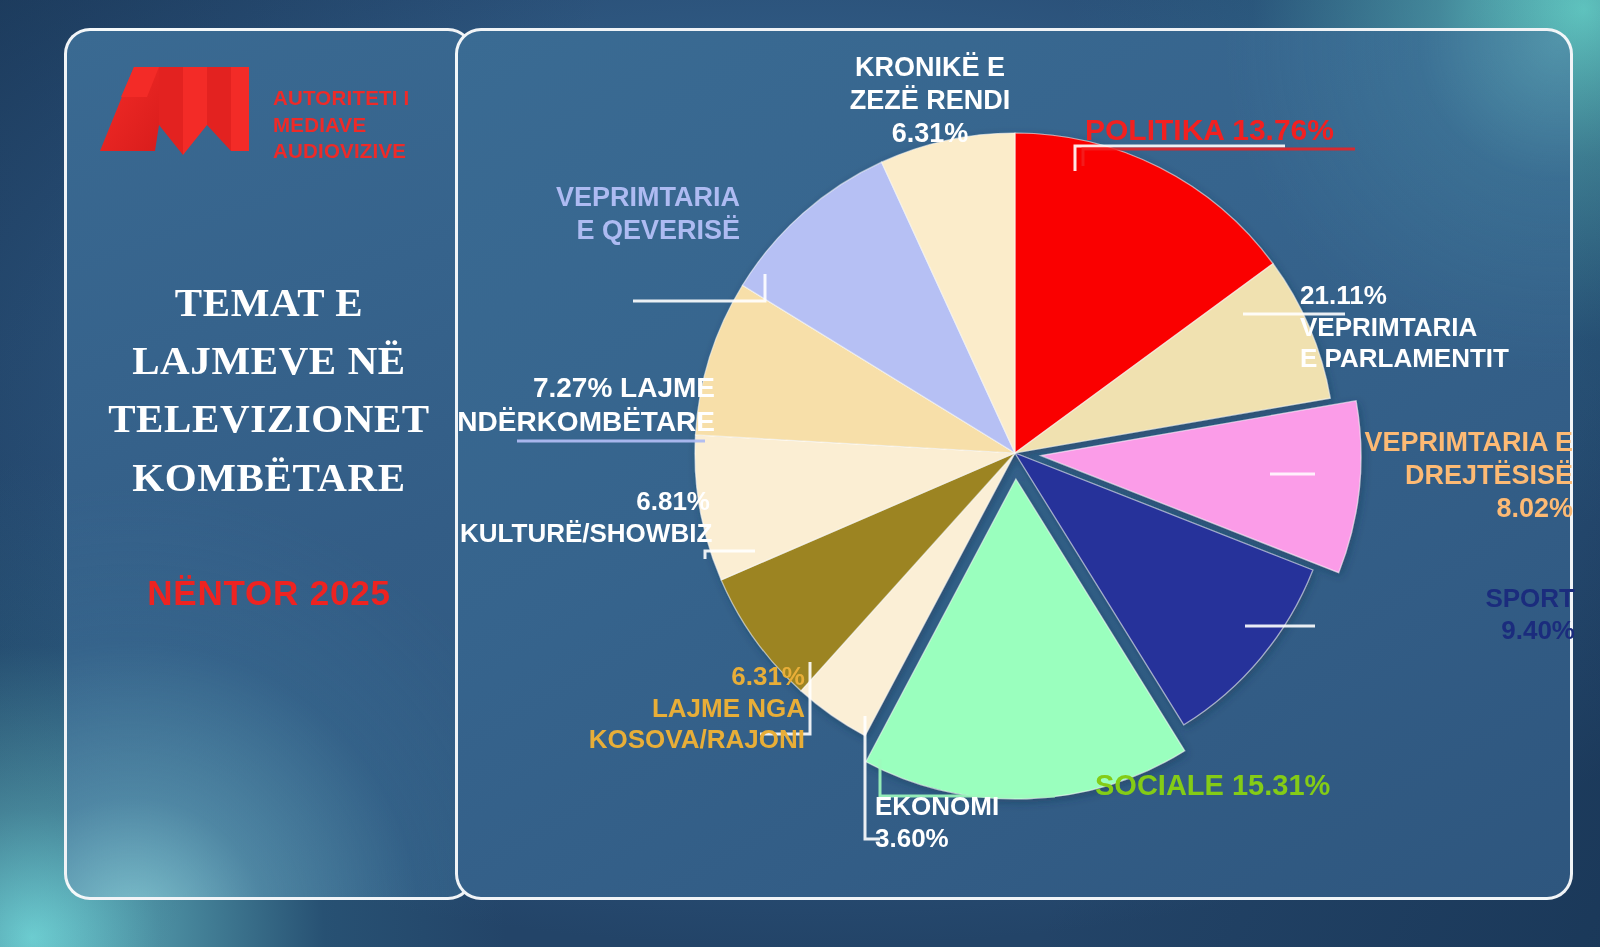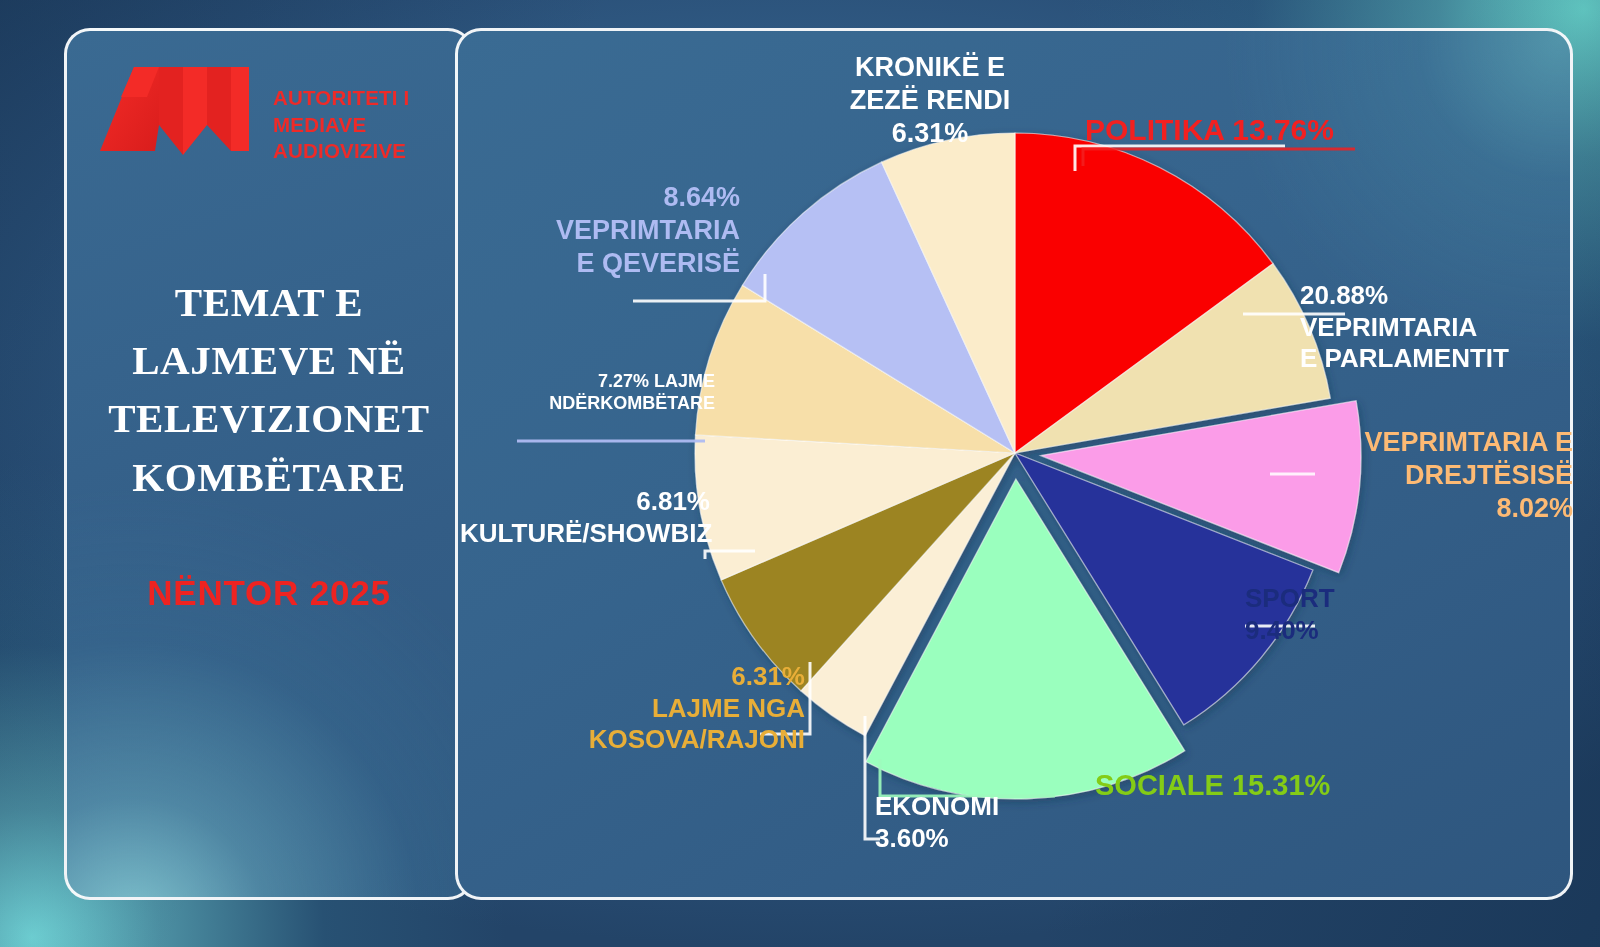--- a/index.html
+++ b/index.html
@@ -156,51 +156,50 @@
 
   <div class="lbl" id="lbl-kronike" style="left: 325px; top: 35px; width: 300px; font-size: 27px; text-align: center; color: rgb(255, 255, 255);">
       <span>KRONIKË  E</span>
       <span>ZEZË RENDI</span>
       <span>6.31%</span>
     </div>
   <div class="lbl" id="lbl-politika" style="left: 630px; top: 96px; width: 380px; font-size: 30px; text-align: left; color: rgb(242, 32, 32);">
       <span>POLITIKA 13.76%</span>
     </div>
   <div class="lbl" id="lbl-parlamenti" style="left: 845px; top: 264px; width: 280px; font-size: 26px; text-align: left; color: rgb(255, 255, 255);">
-      <span>20.88%</span>
+      <span>21.11%</span>
       <span>VEPRIMTARIA</span>
       <span>E PARLAMENTIT</span>
     </div>
   <div class="lbl" id="lbl-drejtesia" style="left: 760px; top: 410px; width: 358px; font-size: 27px; text-align: right; color: #fdba74;">
       <span>VEPRIMTARIA E</span>
       <span>DREJTËSISË</span>
       <span>8.02%</span>
     </div>
-  <div class="lbl" id="lbl-sport" style="left: 790px; top: 567px; width: 330px; font-size: 26px; text-align: left; color: rgb(27, 44, 125);">
+  <div class="lbl" id="lbl-sport" style="left: 790px; top: 567px; width: 330px; font-size: 26px; text-align: right; color: rgb(27, 44, 125);">
       <span>SPORT</span>
       <span>9.40%</span>
     </div>
   <div class="lbl" id="lbl-sociale" style="left: 640px; top: 752px; width: 380px; font-size: 29px; text-align: left; color: #84cc16;">
       <span>SOCIALE 15.31%</span>
     </div>
   <div class="lbl" id="lbl-ekonomi" style="left: 420px; top: 775px; width: 300px; font-size: 26px; text-align: left; color: rgb(255, 255, 255);">
       <span>EKONOMI</span>
       <span>3.60%</span>
     </div>
   <div class="lbl" id="lbl-kosova" style="left: 40px; top: 645px; width: 310px; font-size: 26px; text-align: right; color: rgb(232, 174, 56);">
       <span>6.31%</span>
       <span>LAJME NGA</span>
       <span>KOSOVA/RAJONI</span>
     </div>
   <div class="lbl" id="lbl-kulture" style="left: 5px; top: 470px; width: 250px; font-size: 26px; text-align: right; color: rgb(255, 255, 255);">
       <span>6.81%</span>
       <span>KULTURË/SHOWBIZ</span>
     </div>
-  <div class="lbl" id="lbl-nderkombetare" style="left: 0px; top: 355px; width: 260px; font-size: 18px; text-align: right; color: rgb(255, 255, 255);">
+  <div class="lbl" id="lbl-nderkombetare" style="left: 0px; top: 355px; width: 260px; font-size: 28px; text-align: right; color: rgb(255, 255, 255);">
       <span>7.27% LAJME</span>
       <span>NDËRKOMBËTARE</span>
     </div>
   <div class="lbl" id="lbl-qeveria" style="left: 30px; top: 165px; width: 255px; font-size: 27px; text-align: right; color: rgb(174, 187, 242);">
-      <span>8.64%</span>
       <span>VEPRIMTARIA</span>
       <span>E QEVERISË</span>
     </div>
 </div>
 
 </body></html>

